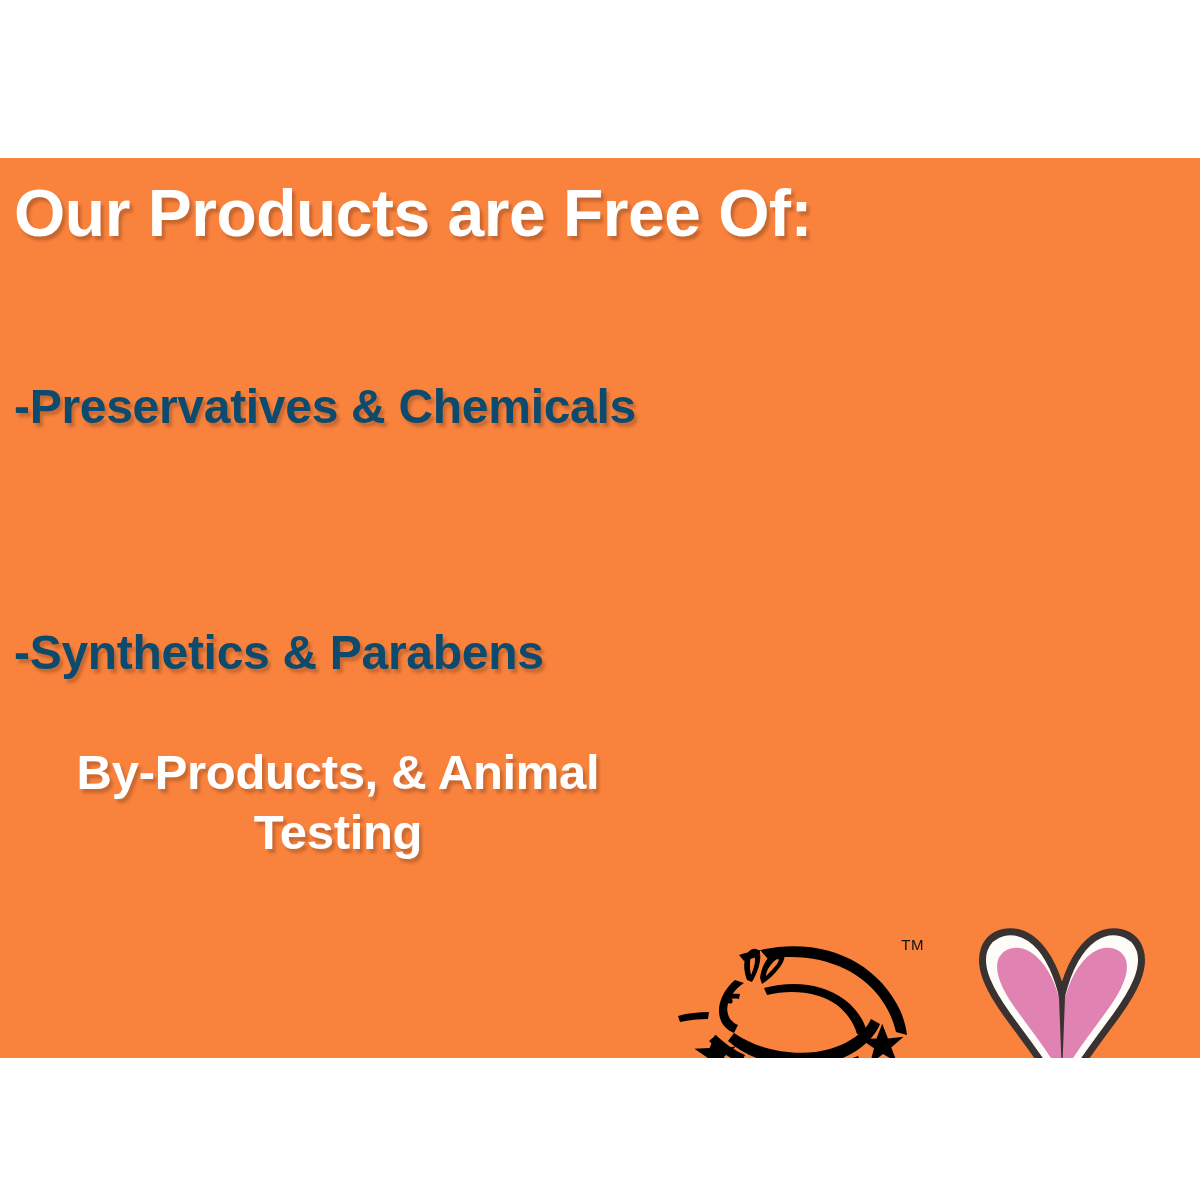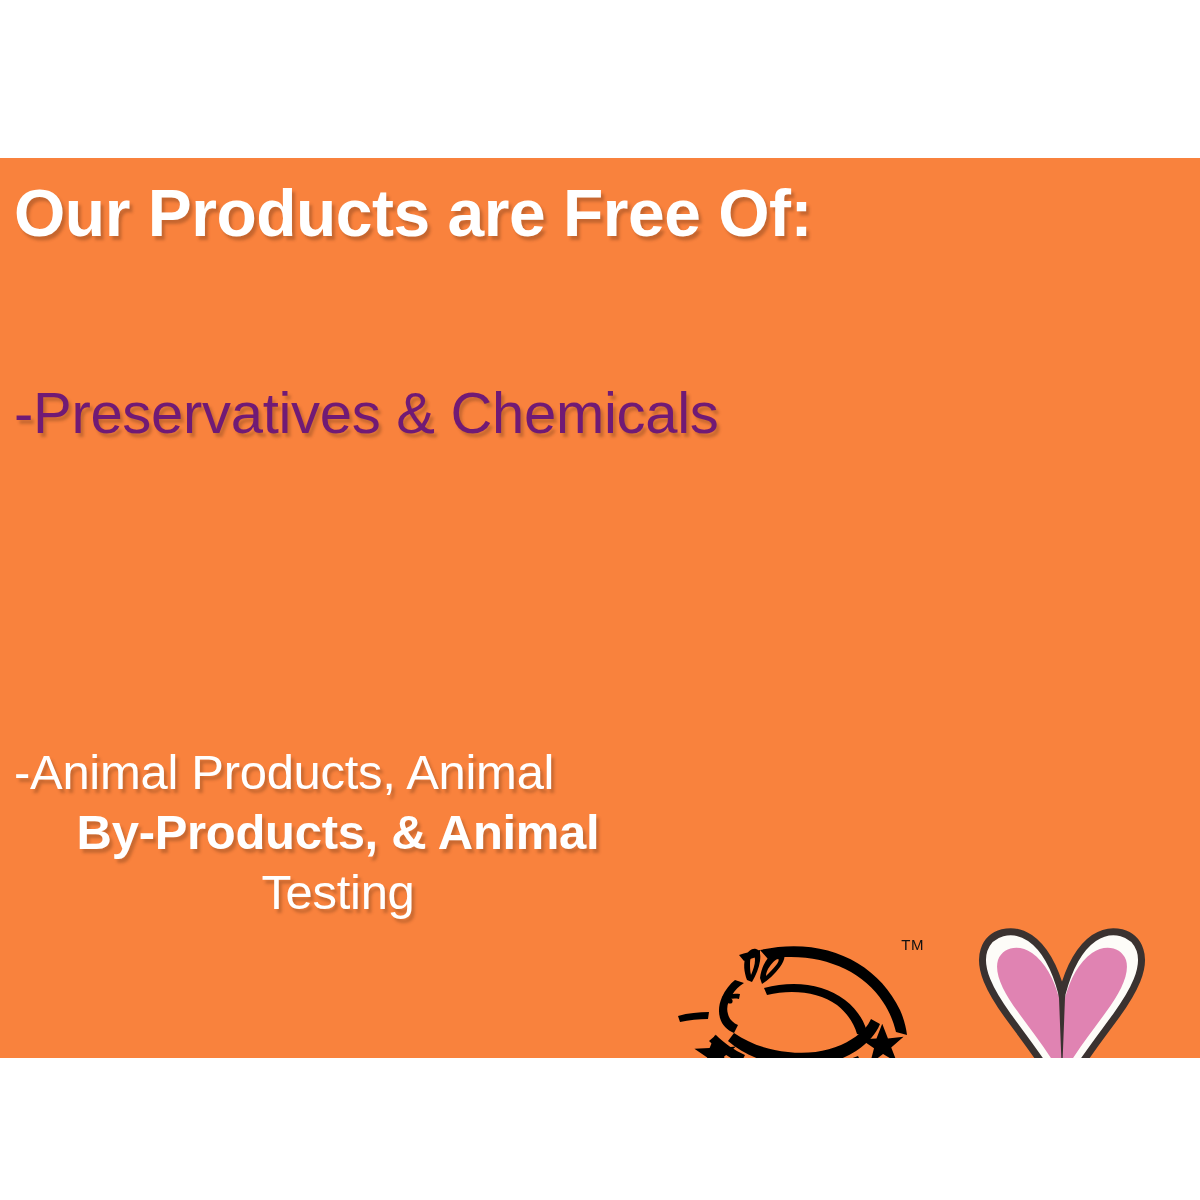--- a/index.html
+++ b/index.html
@@ -44,23 +44,23 @@
     color: #ffffff;
     letter-spacing: -0.5px;
     line-height: 1.0;
     text-shadow: 3px 4px 3px rgba(90,45,20,0.32);
     white-space: nowrap;
   }
 
   
   .bullet {
     position: absolute;
-    color: #701a75;
-    font-size: 58px;
-    font-weight: normal;
+    color: #0c4a6e;
+    font-size: 48px;
+    font-weight: bold;
     line-height: 1.14;
     letter-spacing: -0.3px;
     text-shadow: 3px 4px 3px rgba(90,45,20,0.30);
     white-space: nowrap;
   }
   #bullet-0 { left: 14px; top: 222px; }
   #bullet-1 { left: 14px; top: 345px; }
   #bullet-2 { left: 14px; top: 468px; }
 
   #bullet-3 {
@@ -70,21 +70,21 @@
     width: 660px;
     text-align: center;
     color: #ffffff;
     font-size: 49px;
     line-height: 1.22;
     letter-spacing: -0.3px;
     text-shadow: 3px 4px 3px rgba(90,45,20,0.30);
   }
   #bullet-3 .l0 { display:block; text-align:left; padding-left: 6px; }
   #bullet-3 .l1 { display:block;font-weight:bold; }
-  #bullet-3 .l2 { display:block; }
+  #bullet-3 .l2 { display:block;font-weight:bold; }
 
   
   #lb-logo {
     position: absolute;
     left: 672px;
     top: 770px;
     width: 250px;
     height: 275px;
   }
   #lb-mark {
@@ -125,23 +125,23 @@
 
 <div id="poster">
 
   <div id="panel">
 
     <div id="headline">Our Products are Free Of:</div>
 
     <div class="bullet" id="bullet-0">-Preservatives &amp; Chemicals</div>
 
 
+    <div class="bullet" id="bullet-2">-Synthetics &amp; Parabens</div>
 
     <div id="bullet-3">
-      <span class="l0">-Animal Products, Animal</span>
       <span class="l1">By-Products, &amp; Animal</span>
       <span class="l2">Testing</span>
     </div>
 
     <div id="lb-logo">
 
       <svg id="lb-mark" viewBox="0 0 250 205">
         <g fill="#000000" fill-rule="evenodd">
 
           <path d="M88,22 C150,8 205,33 228,82 C232,91 234,99 235,107

